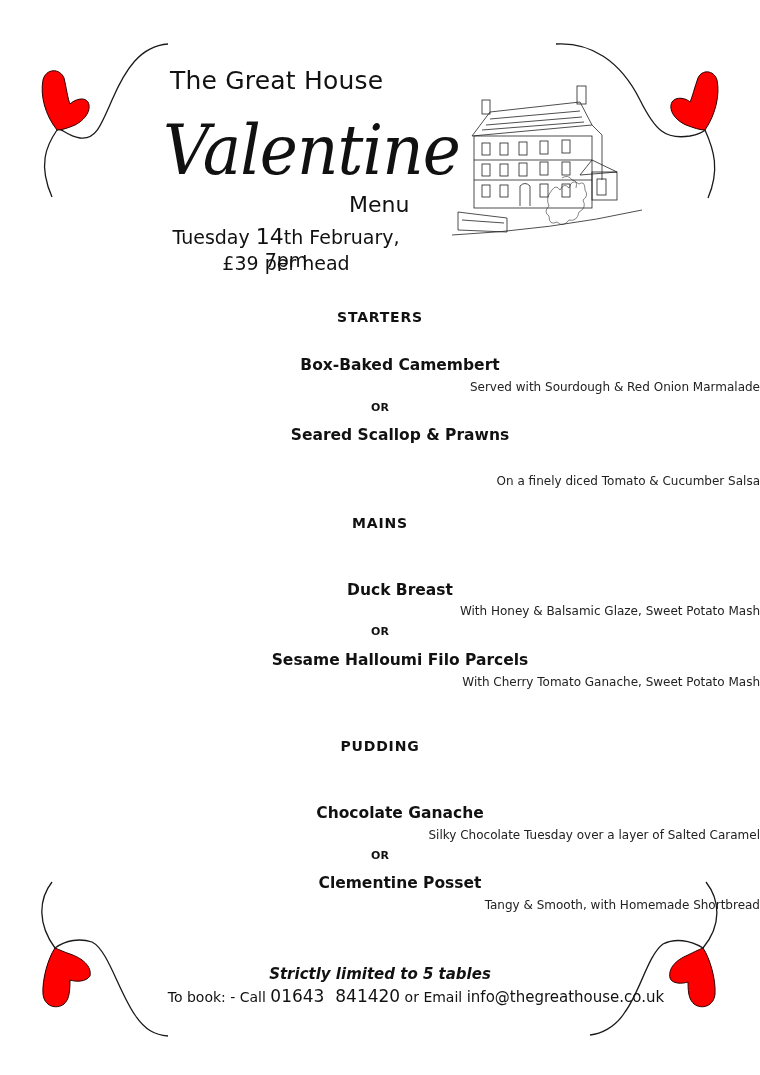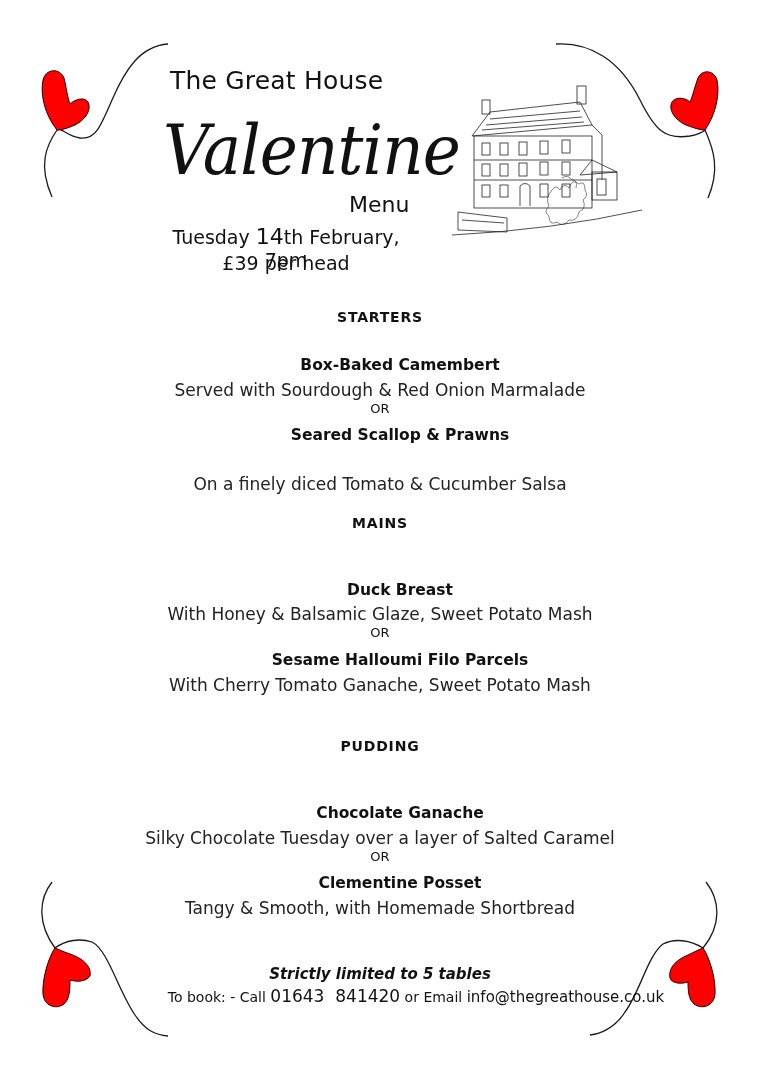--- a/index.html
+++ b/index.html
@@ -66,26 +66,27 @@
       font-size: 14px;
       font-weight: bold;
       letter-spacing: 0.8px;
     }
     .dish-name {
       font-size: 15.5px;
       font-weight: bold;
       margin-left: 20px;
     }
     .dish-desc {
-      font-size: 17px;
+      font-size: 12px;
       color: #222;
+      text-align: right;
     }
     .or-word {
-      font-size: 13px;
-      font-weight: normal;
+      font-size: 11px;
+      font-weight: bold;
     }
     .note {
       font-size: 15px;
       font-style: italic;
       font-weight: bold;
     }
     .booking {
       font-size: 14px;
     }
     .booking .big { font-size: 17px; }

